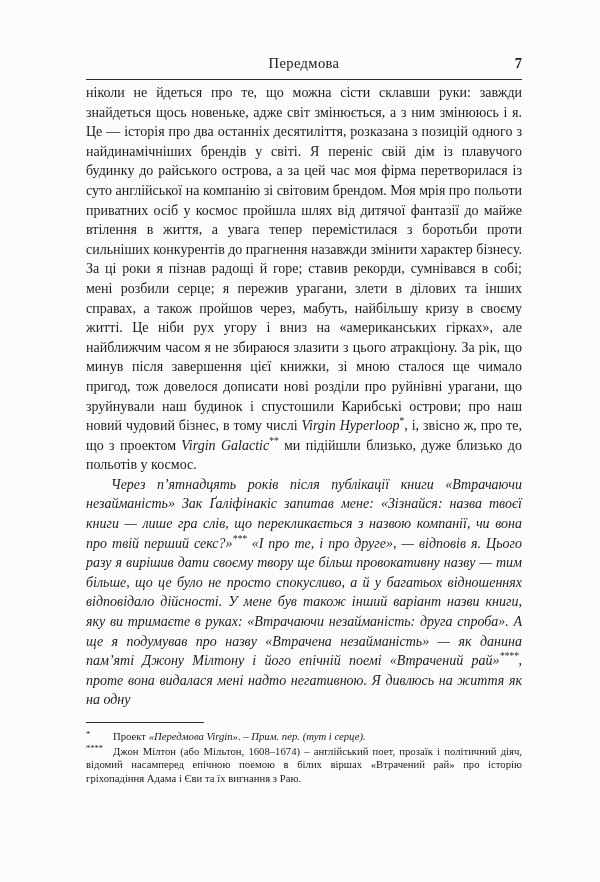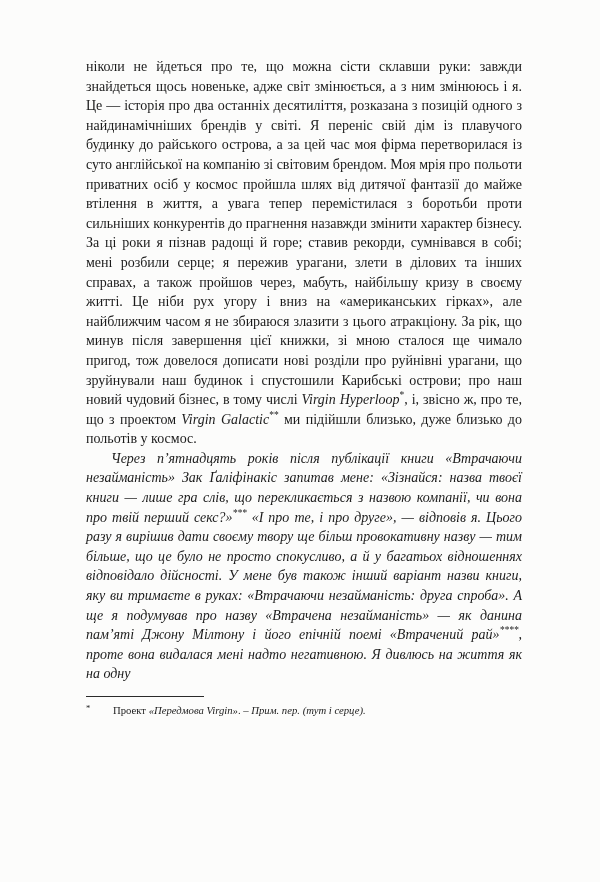--- a/index.html
+++ b/index.html
@@ -58,25 +58,31 @@
     font-size: 8.5px;
     vertical-align: 3.5px;
     line-height: 0;
   }
 </style>
 </head>
 <body>
 
 <div class="page">
 
+  <div class="running-head">
+    <span class="head-title">Передмова</span>
+    <span class="head-page-number">7</span>
+    <div class="head-rule"></div>
+  </div>
 
   <div class="body-text">
     <p class="para"><span>ніколи не йдеться про те, що можна сісти склавши руки: завжди знайдеться щось новеньке, адже світ змінюється, а з ним змінююсь і я. Це — історія про два останніх десятиліття, розказана з позицій одного з найдинамічніших брендів у світі. Я переніс свій дім із плавучого будинку до райського острова, а за цей час моя фірма перетворилася із суто англійської на компанію зі світовим брендом. Моя мрія про польоти приватних осіб у космос пройшла шлях від дитячої фантазії до майже втілення в життя, а увага тепер перемістилася з боротьби проти сильніших конкурентів до прагнення назавжди змінити характер бізнесу. За ці роки я пізнав радощі й горе; ставив рекорди, сумнівався в собі; мені розбили серце; я пережив урагани, злети в ділових та інших справах, а також пройшов через, мабуть, найбільшу кризу в своєму житті. Це ніби рух угору і вниз на «американських гірках», але найближчим часом я не збираюся злазити з цього атракціону. За рік, що минув після завершення цієї книжки, зі мною сталося ще чимало пригод, тож довелося дописати нові розділи про руйнівні урагани, що зруйнували наш будинок і спустошили Карибські острови; про наш новий чудовий бізнес, в тому числі </span><span class="italic">Virgin Hyperloop</span><sup>*</sup><span>, і, звісно ж, про те, що з проектом </span><span class="italic">Virgin Galactic</span><sup>**</sup><span> ми підійшли близько, дуже близько до польотів у космос.</span></p>
     <p class="para indent"><span>Через п’ятнадцять років після публікації книги «Втрачаючи незайманість» Зак Ґаліфінакіс запитав мене: «Зізнайся: назва твоєї книги — лише гра слів, що перекликається з назвою компанії, чи вона про твій перший секс?»</span><sup>***</sup><span> «І про те, і про друге», — відповів я. Цього разу я вирішив дати своєму твору ще більш провокативну назву — тим більше, що це було не просто спокусливо, а й у багатьох відношеннях відповідало дійсності. У мене був також інший варіант назви книги, яку ви тримаєте в руках: «Втрачаючи незайманість: друга спроба». А ще я подумував про назву «Втрачена незайманість» — як данина пам’яті Джону Мілтону і його епічній поемі «Втрачений рай»</span><sup>****</sup><span>, проте вона видалася мені надто негативною. Я дивлюсь на життя як на одну</span></p>
   </div>
 
   <div class="footnote-rule"></div>
 
   <div class="footnotes">
     <p class="footnote"><sup class="fn-marker">*</sup><span class="fn-body"><span>Проект </span><span class="italic">«Передмова Virgin»</span><span>. – </span><span class="italic">Прим. пер. (тут і серце).</span></span></p>
+    <p class="footnote"><sup class="fn-marker">****</sup><span class="fn-body"><span>Джон Мілтон (або Мільтон, 1608–1674) – англійський поет, прозаїк і політичний діяч, відомий насамперед епічною поемою в білих віршах «Втрачений рай» про історію гріхопадіння Адама і Єви та їх вигнання з Раю.</span></span></p>
   </div>
 
 </div>
 
 </body></html>

